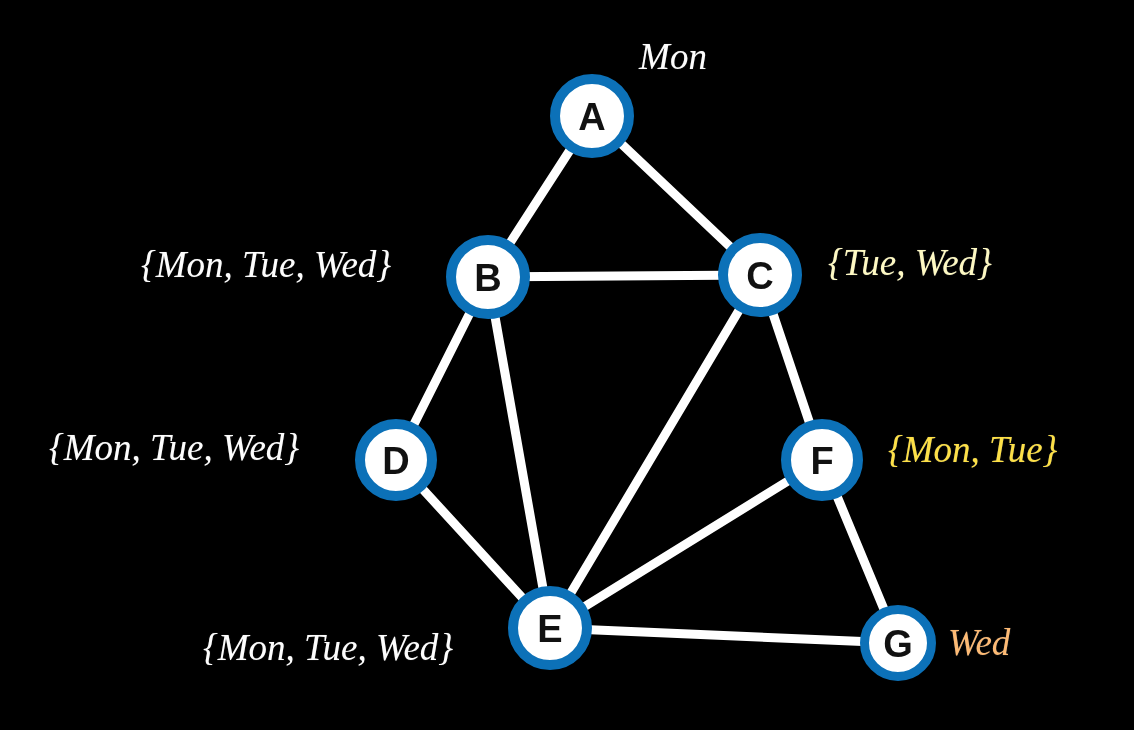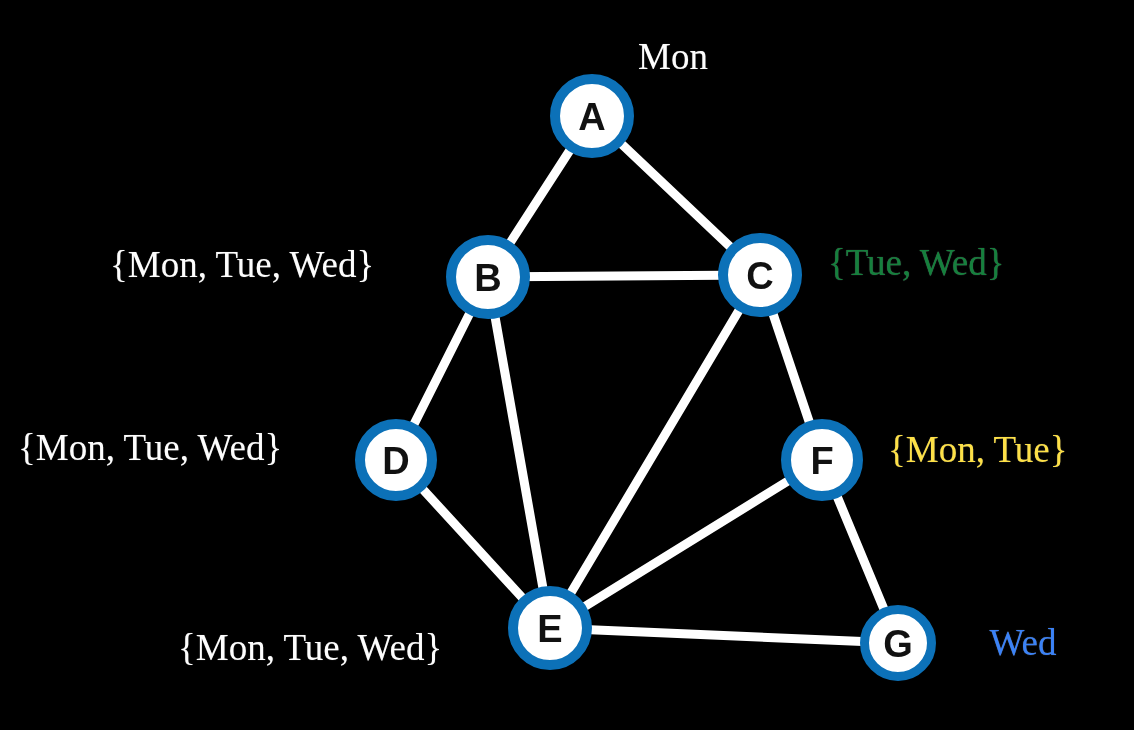--- a/index.html
+++ b/index.html
@@ -27,27 +27,28 @@
     font-family: "Liberation Sans", "DejaVu Sans", sans-serif;
     font-weight: bold;
     font-size: 38px;
     fill: #111111;
     text-anchor: middle;
     dominant-baseline: central;
   }
   .domain-label {
     position: absolute;
     font-family: "Liberation Serif", "DejaVu Serif", serif;
+    font-style: italic;
     font-size: 37px;
     color: #fdfdfd;
     white-space: nowrap;
     line-height: 1;
     text-shadow: 0 0 1px rgba(255,255,255,0.35);
   }
-  .domain-label.align-right { text-align: left; }
+  .domain-label.align-right { text-align: center; }
   .domain-label.align-left  { text-align: left; }
   .domain-label.align-center{ text-align: center; }
 </style>
 </head>
 <body>
 
 <div id="stage">
   <svg id="graph-svg" viewBox="0 0 1134 730" xmlns="http://www.w3.org/2000/svg">
     <g id="edge-layer">
         <line x1="592" y1="116" x2="488" y2="277" stroke="#ffffff" stroke-width="9" stroke-linecap="round"></line>
@@ -89,19 +90,19 @@
         </g>
         <g>
           <circle cx="898" cy="643" r="33.5" fill="#ffffff" stroke="#0c71b8" stroke-width="9"></circle>
           <text x="898" y="644" class="node-label-text" fill="#111111">G</text>
         </g>
       </g>
   </svg>
   <div id="label-layer">
       <div class="domain-label align-center" style="left: 593px; top: 38px; width: 160px; color: rgb(253, 253, 253);">Mon</div>
       <div class="domain-label align-right" style="left: 110px; top: 246px; width: 312px; color: rgb(253, 253, 253);">{Mon, Tue, Wed}</div>
-      <div class="domain-label align-left" style="left: 828px; top: 244px; width: 240px; color: #15803d;">{Tue, Wed}</div>
+      <div class="domain-label align-left" style="left: 828px; top: 244px; width: 240px; color: #fef9c3;">{Tue, Wed}</div>
       <div class="domain-label align-right" style="left: 18px; top: 429px; width: 312px; color: rgb(253, 253, 253);">{Mon, Tue, Wed}</div>
       <div class="domain-label align-right" style="left: 178px; top: 629px; width: 300px; color: rgb(253, 253, 253);">{Mon, Tue, Wed}</div>
       <div class="domain-label align-left" style="left: 888px; top: 431px; width: 220px; color: #fde047;">{Mon, Tue}</div>
-      <div class="domain-label align-left" style="left: 948px; top: 624px; width: 150px; color: #3b82f6; text-align: center;">Wed</div>
+      <div class="domain-label align-left" style="left: 948px; top: 624px; width: 150px; color: #fdba74;">Wed</div>
     </div>
 </div>
 
 </body></html>

